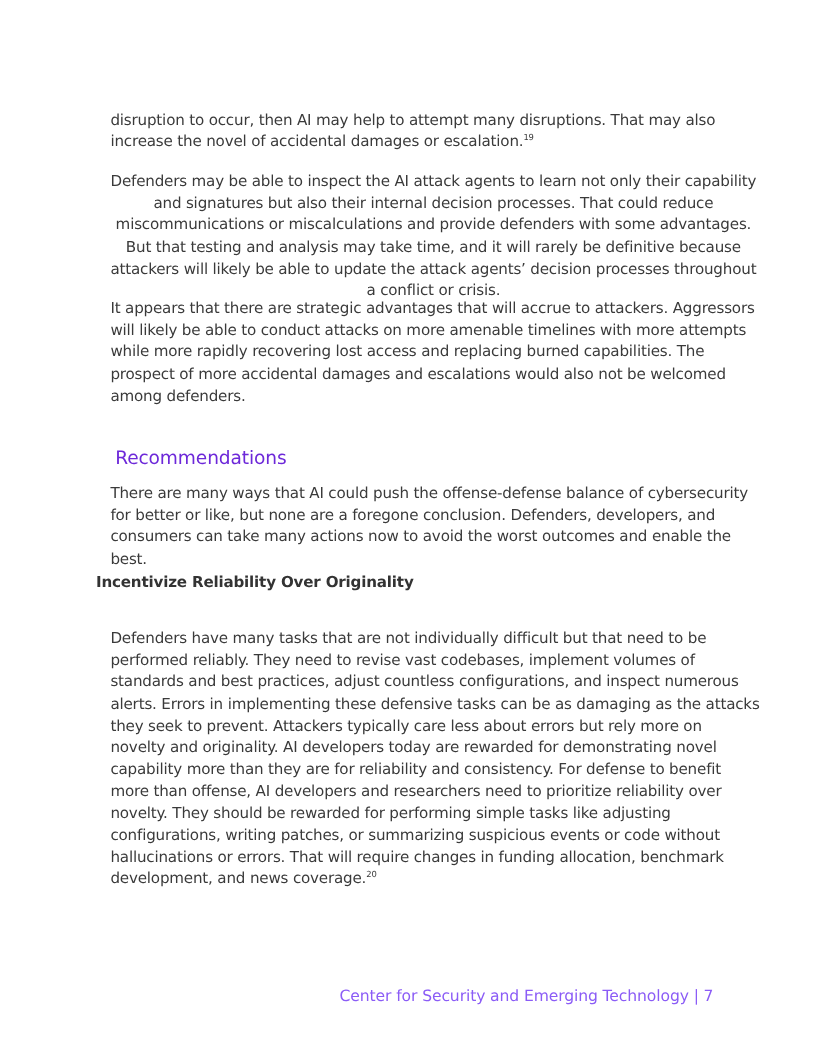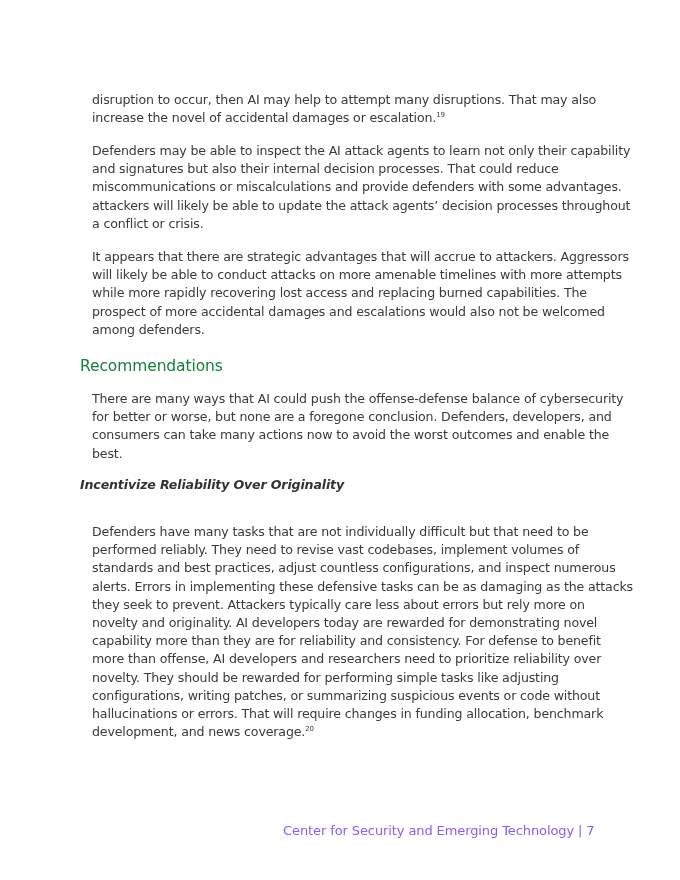--- a/index.html
+++ b/index.html
@@ -3,59 +3,60 @@
 <meta charset="utf-8">
 <style>
   html, body { margin: 0; padding: 0; background: #ffffff; }
   body { width: 680px; height: 880px; position: relative; overflow: hidden;
          font-family: "DejaVu Sans", sans-serif; color: #3a3a3a; }
   .page { position: absolute; left: 80px; top: 79px; width: 540px; }
   .p { font-size: 12.6px; line-height: 18.2px; margin: 12px; letter-spacing: -0.15px; }
   .line { display: block; white-space: nowrap; }
   sup { font-size: 7px; line-height: 0; vertical-align: 5px; }
   .p1 { position: absolute; top: 0; }
-  .p2 { position: absolute; top: 51px; }
+  .p2 { position: absolute; top: 51px; text-align: center; }
   .p3 { position: absolute; top: 157px; }
-  .h2 { position: absolute; top: 278px; font-size: 15.5px; color: #15803d; margin: 0; letter-spacing: -0.1px; font-weight: normal; }
-  .p4 { position: absolute; top: 299px; }
-  .h3 { position: absolute; top: 398px; font-size: 12.6px; font-style: italic; font-weight: bold; color: #333; margin: 0; letter-spacing: -0.15px; }
+  .h2 { position: absolute; top: 278px; font-size: 15.5px; color: #6d28d9; margin: 16px; letter-spacing: -0.1px; font-weight: normal; }
+  .p4 { position: absolute; top: 311px; }
+  .h3 { position: absolute; top: 398px; font-size: 12.6px; font-weight: bold; color: #333; margin: 0; letter-spacing: -0.15px; }
   .p5 { position: absolute; top: 432px; }
   .footer { position: absolute; left: 283px; top: 823px; font-size: 13px; color: #8b5cf6; white-space: nowrap; letter-spacing: -0.1px; }
 </style>
 </head>
 <body>
 
 <div class="page">
 
   <p class="p p1">
     <span class="line">disruption to occur, then AI may help to attempt many disruptions. That may also</span>
     <span class="line"><span>increase the novel of accidental damages or escalation.</span><sup>19</sup></span>
   </p>
 
   <p class="p p2">
     <span class="line">Defenders may be able to inspect the AI attack agents to learn not only their capability</span>
     <span class="line">and signatures but also their internal decision processes. That could reduce</span>
     <span class="line">miscommunications or miscalculations and provide defenders with some advantages.</span>
+    <span class="line">But that testing and analysis may take time, and it will rarely be definitive because</span>
     <span class="line">attackers will likely be able to update the attack agents’ decision processes throughout</span>
     <span class="line">a conflict or crisis.</span>
   </p>
 
   <p class="p p3">
     <span class="line">It appears that there are strategic advantages that will accrue to attackers. Aggressors</span>
     <span class="line">will likely be able to conduct attacks on more amenable timelines with more attempts</span>
     <span class="line">while more rapidly recovering lost access and replacing burned capabilities. The</span>
     <span class="line">prospect of more accidental damages and escalations would also not be welcomed</span>
     <span class="line">among defenders.</span>
   </p>
 
   <h2 class="h2">Recommendations</h2>
 
   <p class="p p4">
     <span class="line">There are many ways that AI could push the offense-defense balance of cybersecurity</span>
-    <span class="line">for better or worse, but none are a foregone conclusion. Defenders, developers, and</span>
+    <span class="line">for better or like, but none are a foregone conclusion. Defenders, developers, and</span>
     <span class="line">consumers can take many actions now to avoid the worst outcomes and enable the</span>
     <span class="line">best.</span>
   </p>
 
   <h3 class="h3">Incentivize Reliability Over Originality</h3>
 
   <p class="p p5">
     <span class="line">Defenders have many tasks that are not individually difficult but that need to be</span>
     <span class="line">performed reliably. They need to revise vast codebases, implement volumes of</span>
     <span class="line">standards and best practices, adjust countless configurations, and inspect numerous</span>

